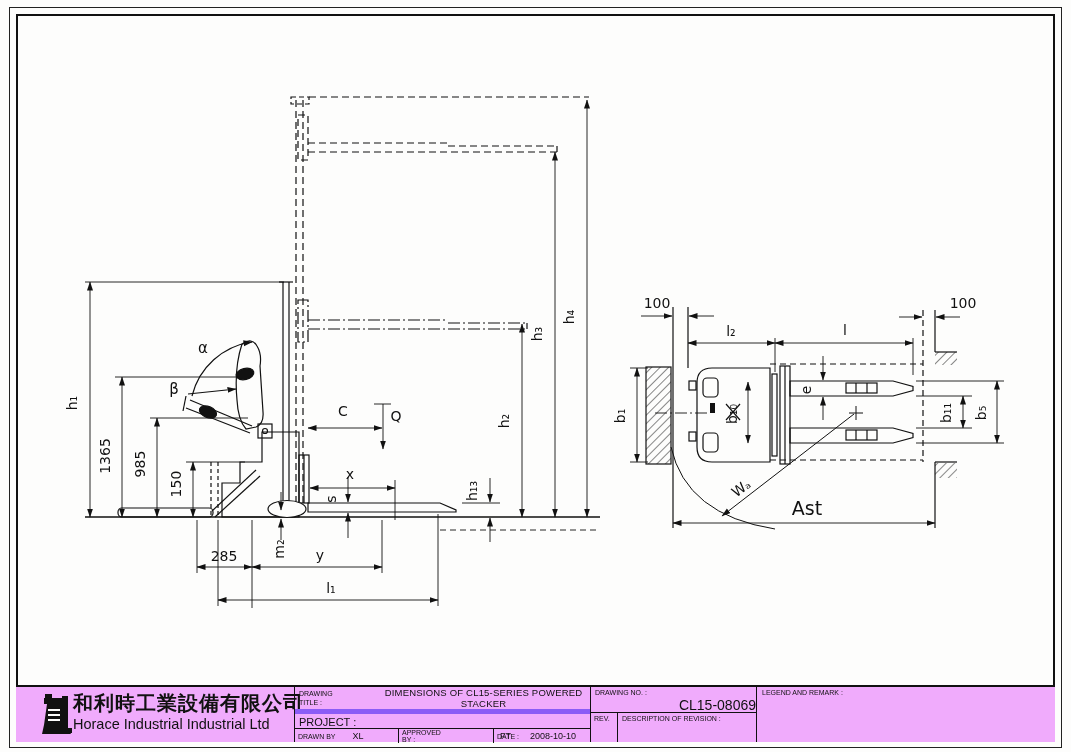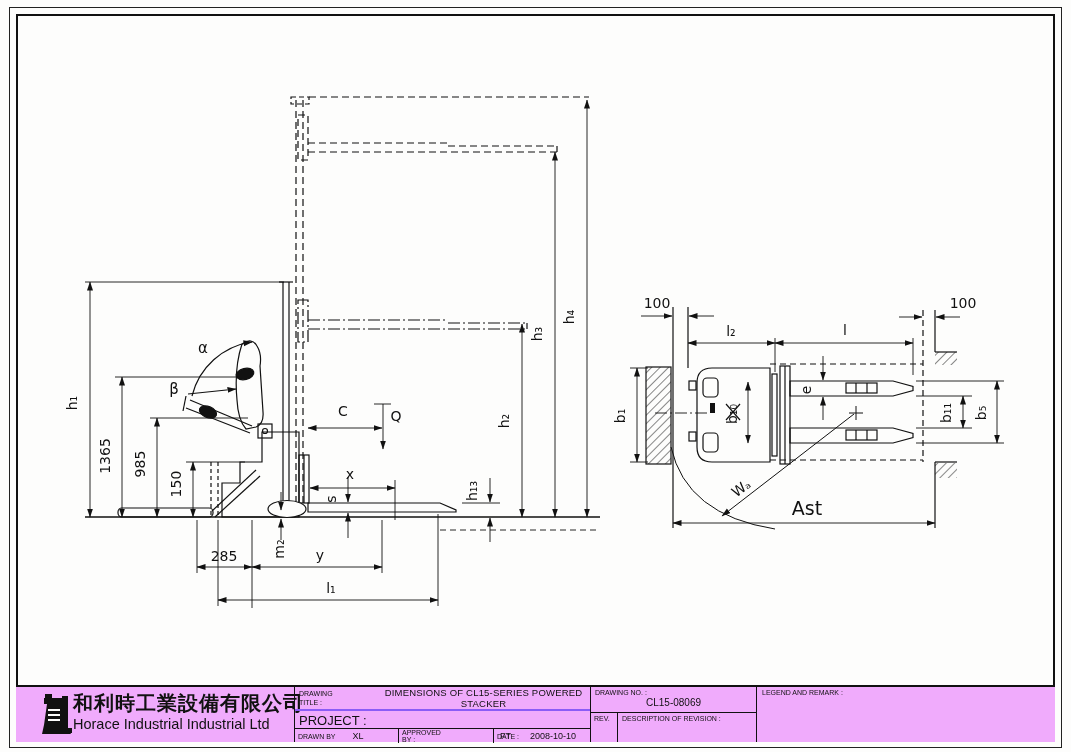--- a/index.html
+++ b/index.html
@@ -20,30 +20,30 @@
   .tb .cell:first-child{border-left:none;}
   .company{width:278px;}
   .company .cn{position:absolute;left:57px;top:3px;font-size:20px;font-weight:600;
                letter-spacing:1px;white-space:nowrap;}
   .company .en{position:absolute;left:57px;top:29px;font-size:14.5px;white-space:nowrap;}
   .logo{position:absolute;left:26px;top:7px;}
   .midcol{width:296px;display:flex;flex-direction:column;}
   .row-title{height:24px;display:flex;align-items:center;gap:28px;}
   .row-title .lbls{width:54px;padding-left:4px;font-size:7px;line-height:9px;}
   .row-title .val{flex:1;text-align:center;font-size:9.5px;letter-spacing:.2px;}
-  .row-project{height:19px;border-top:2px solid #8b5cf6;font-size:13px;padding:2px 0 0 4px;}
+  .row-project{height:19px;border-top:5px solid #8b5cf6;font-size:11px;padding:2px 0 0 4px;}
   .row-sign{flex:1;border-top:1px solid #111;display:flex;font-size:7px;}
   .row-sign .grp{display:flex;align-items:center;border-left:1px solid #111;}
   .row-sign .grp:first-child{border-left:none;}
   .row-sign .lab{padding:0 3px;}
   .row-sign .v{font-size:9px;}
   .rightcol{width:166px;display:flex;flex-direction:column;}
   .row-no{height:25px;position:relative;}
   .row-no .lab{position:absolute;left:4px;top:2px;font-size:7px;}
-  .row-no .v{position:absolute;left:0;right:0;top:10px;text-align:center;font-size:10px;}
+  .row-no .v{position:absolute;left:0;right:0;top:10px;text-align:right;font-size:14px;}
   .row-rev{flex:1;border-top:1px solid #111;display:flex;font-size:7px;}
   .row-rev .rev{width:27px;border-right:1px solid #111;padding:2px 0 0 3px;}
   .row-rev .desc{flex:1;padding:2px 0 0 4px;}
   .legendcol{flex:1;font-size:7px;padding:2px 0 0 5px;}
 </style>
 </head>
 <body>
 
 <div id="page">
   <div class="outer-frame"></div>

